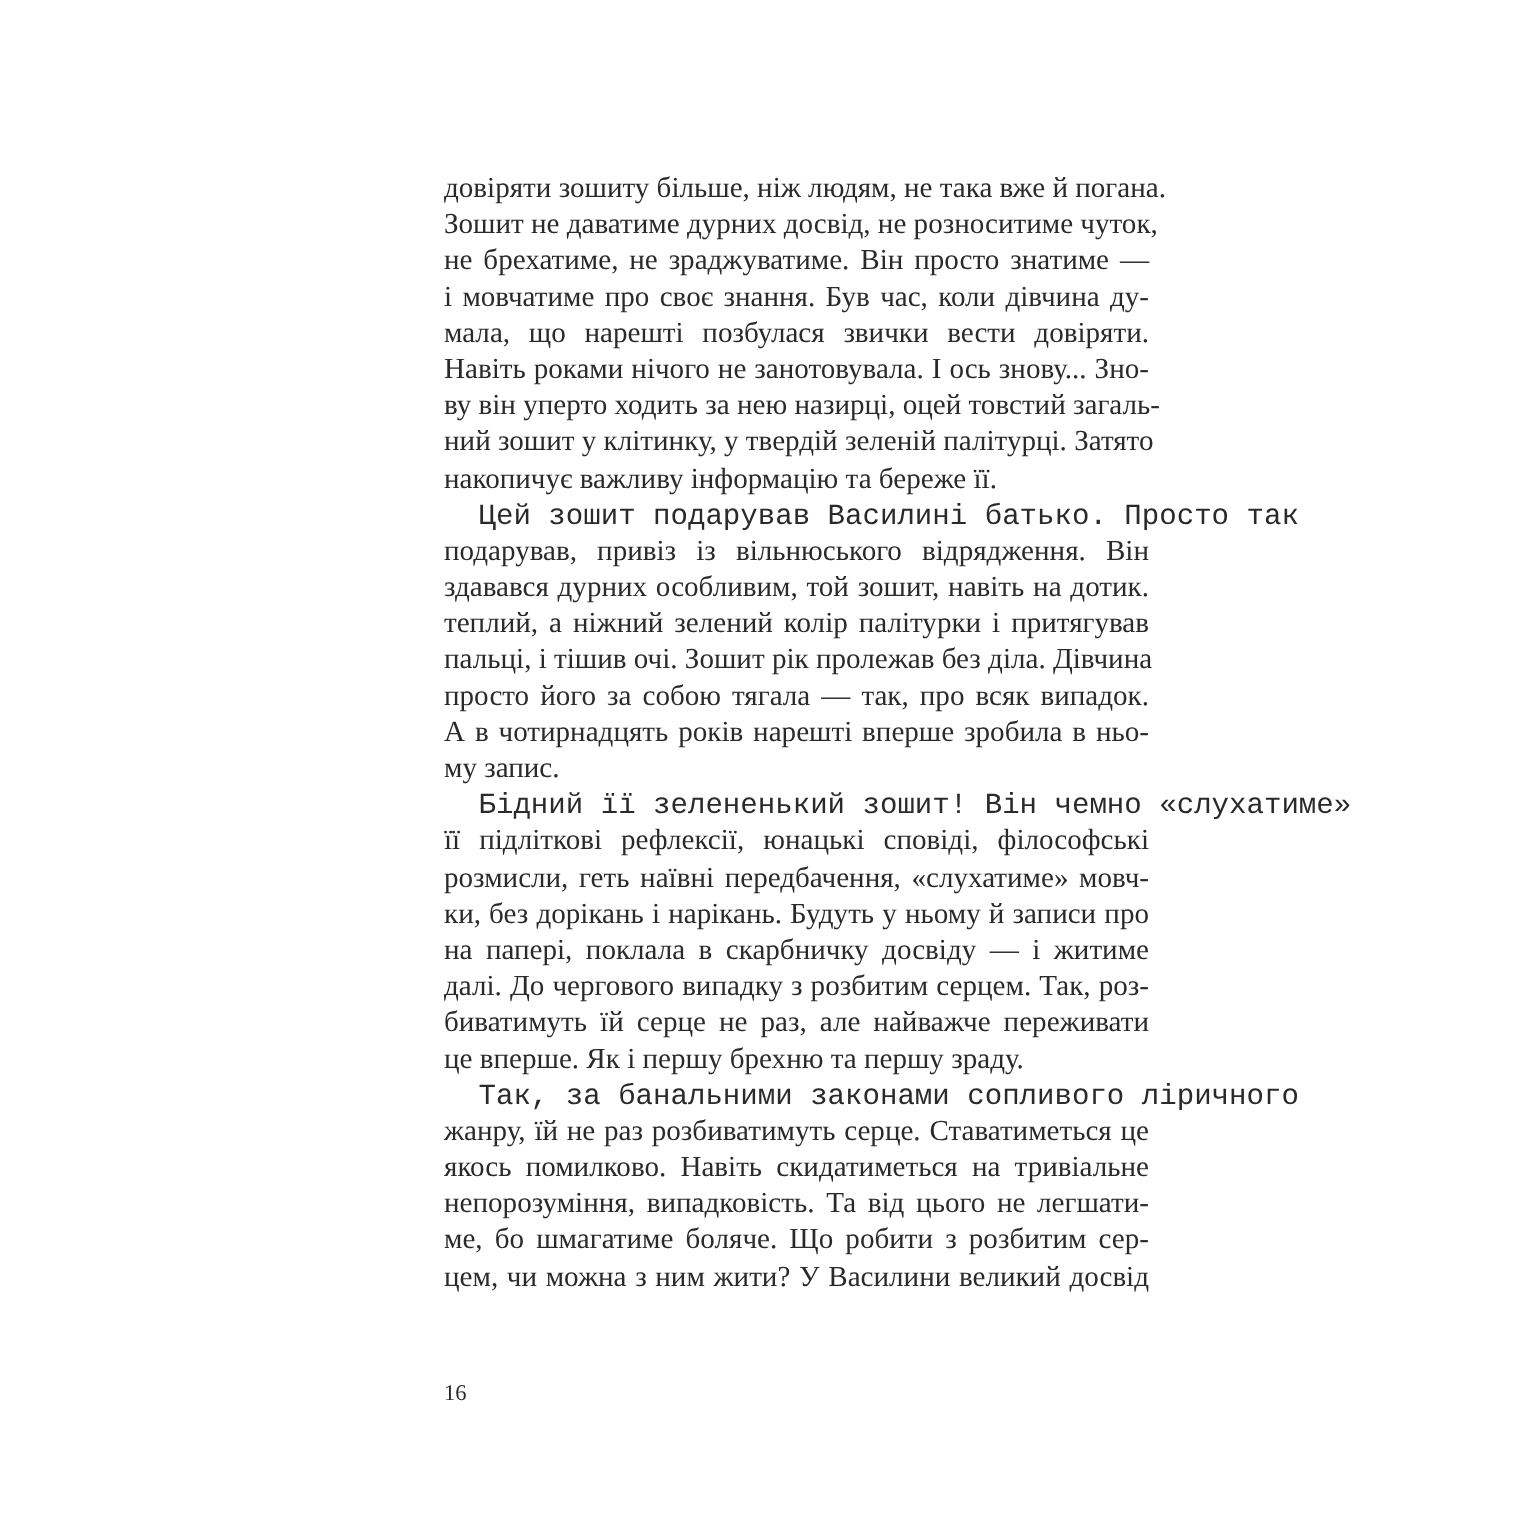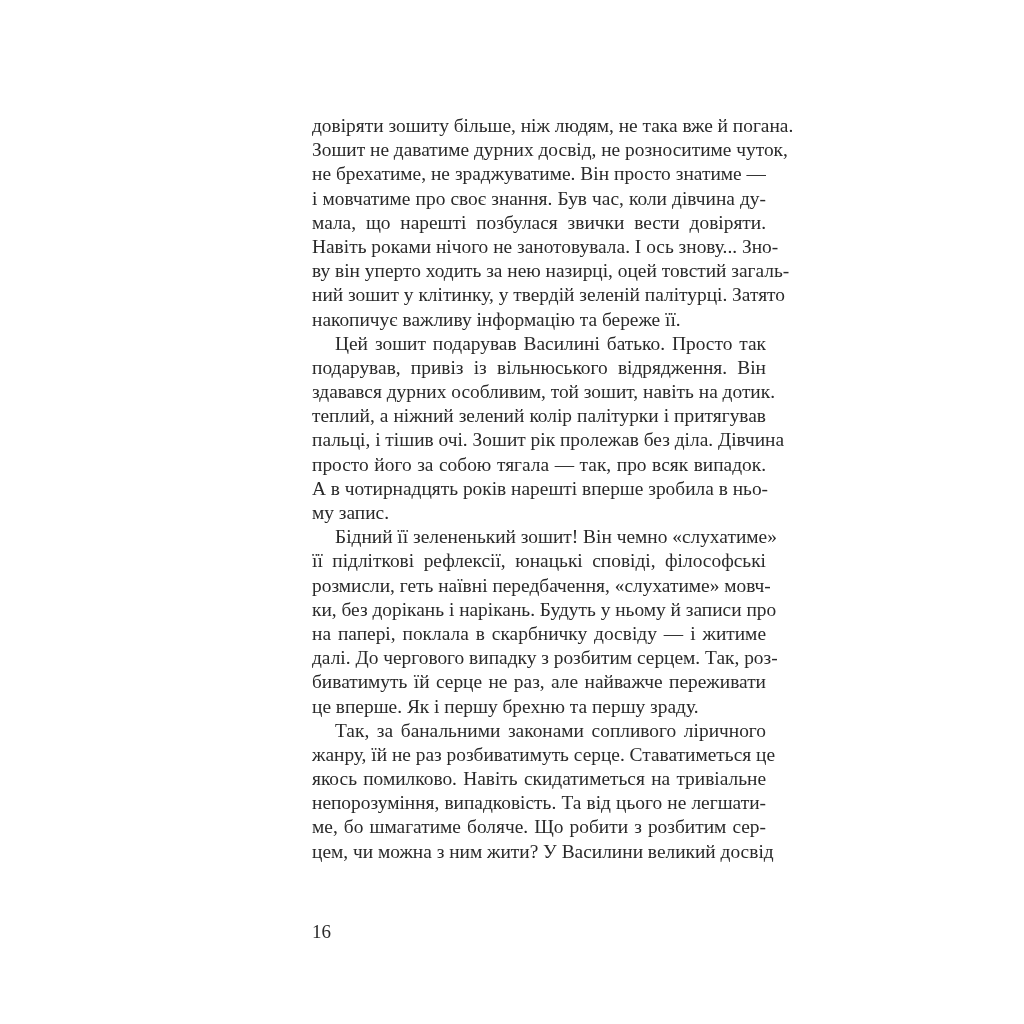--- a/index.html
+++ b/index.html
@@ -13,30 +13,29 @@
     font-size: 19.4px;
     line-height: 24.2px;
     color: #2a2a2a;
   }
   .line {
     display: block;
     white-space: nowrap;
     text-align: justify;
     text-align-last: justify;
     height: 24.2px;
-    margin-left: 16px;
   }
   .line.last { text-align-last: left; }
-  .line.indent { padding-left: 23px; }
+  .line.indent { padding-left: 23px; font-family: Liberation Mono, monospace; }
   .page-number {
     position: absolute;
-    left: 312px;
+    left: 296px;
     top: 921px;
     font-family: "Liberation Serif", "DejaVu Serif", serif;
-    font-size: 19px;
+    font-size: 15px;
     color: #2a2a2a;
   }
 </style>
 </head>
 <body>
 
 <div class="page" id="page">
     <div>
       <span class="line">довіряти зошиту більше, ніж людям, не така вже й погана.</span>
       <span class="line">Зошит не даватиме дурних досвід, не розноситиме чуток,</span>

